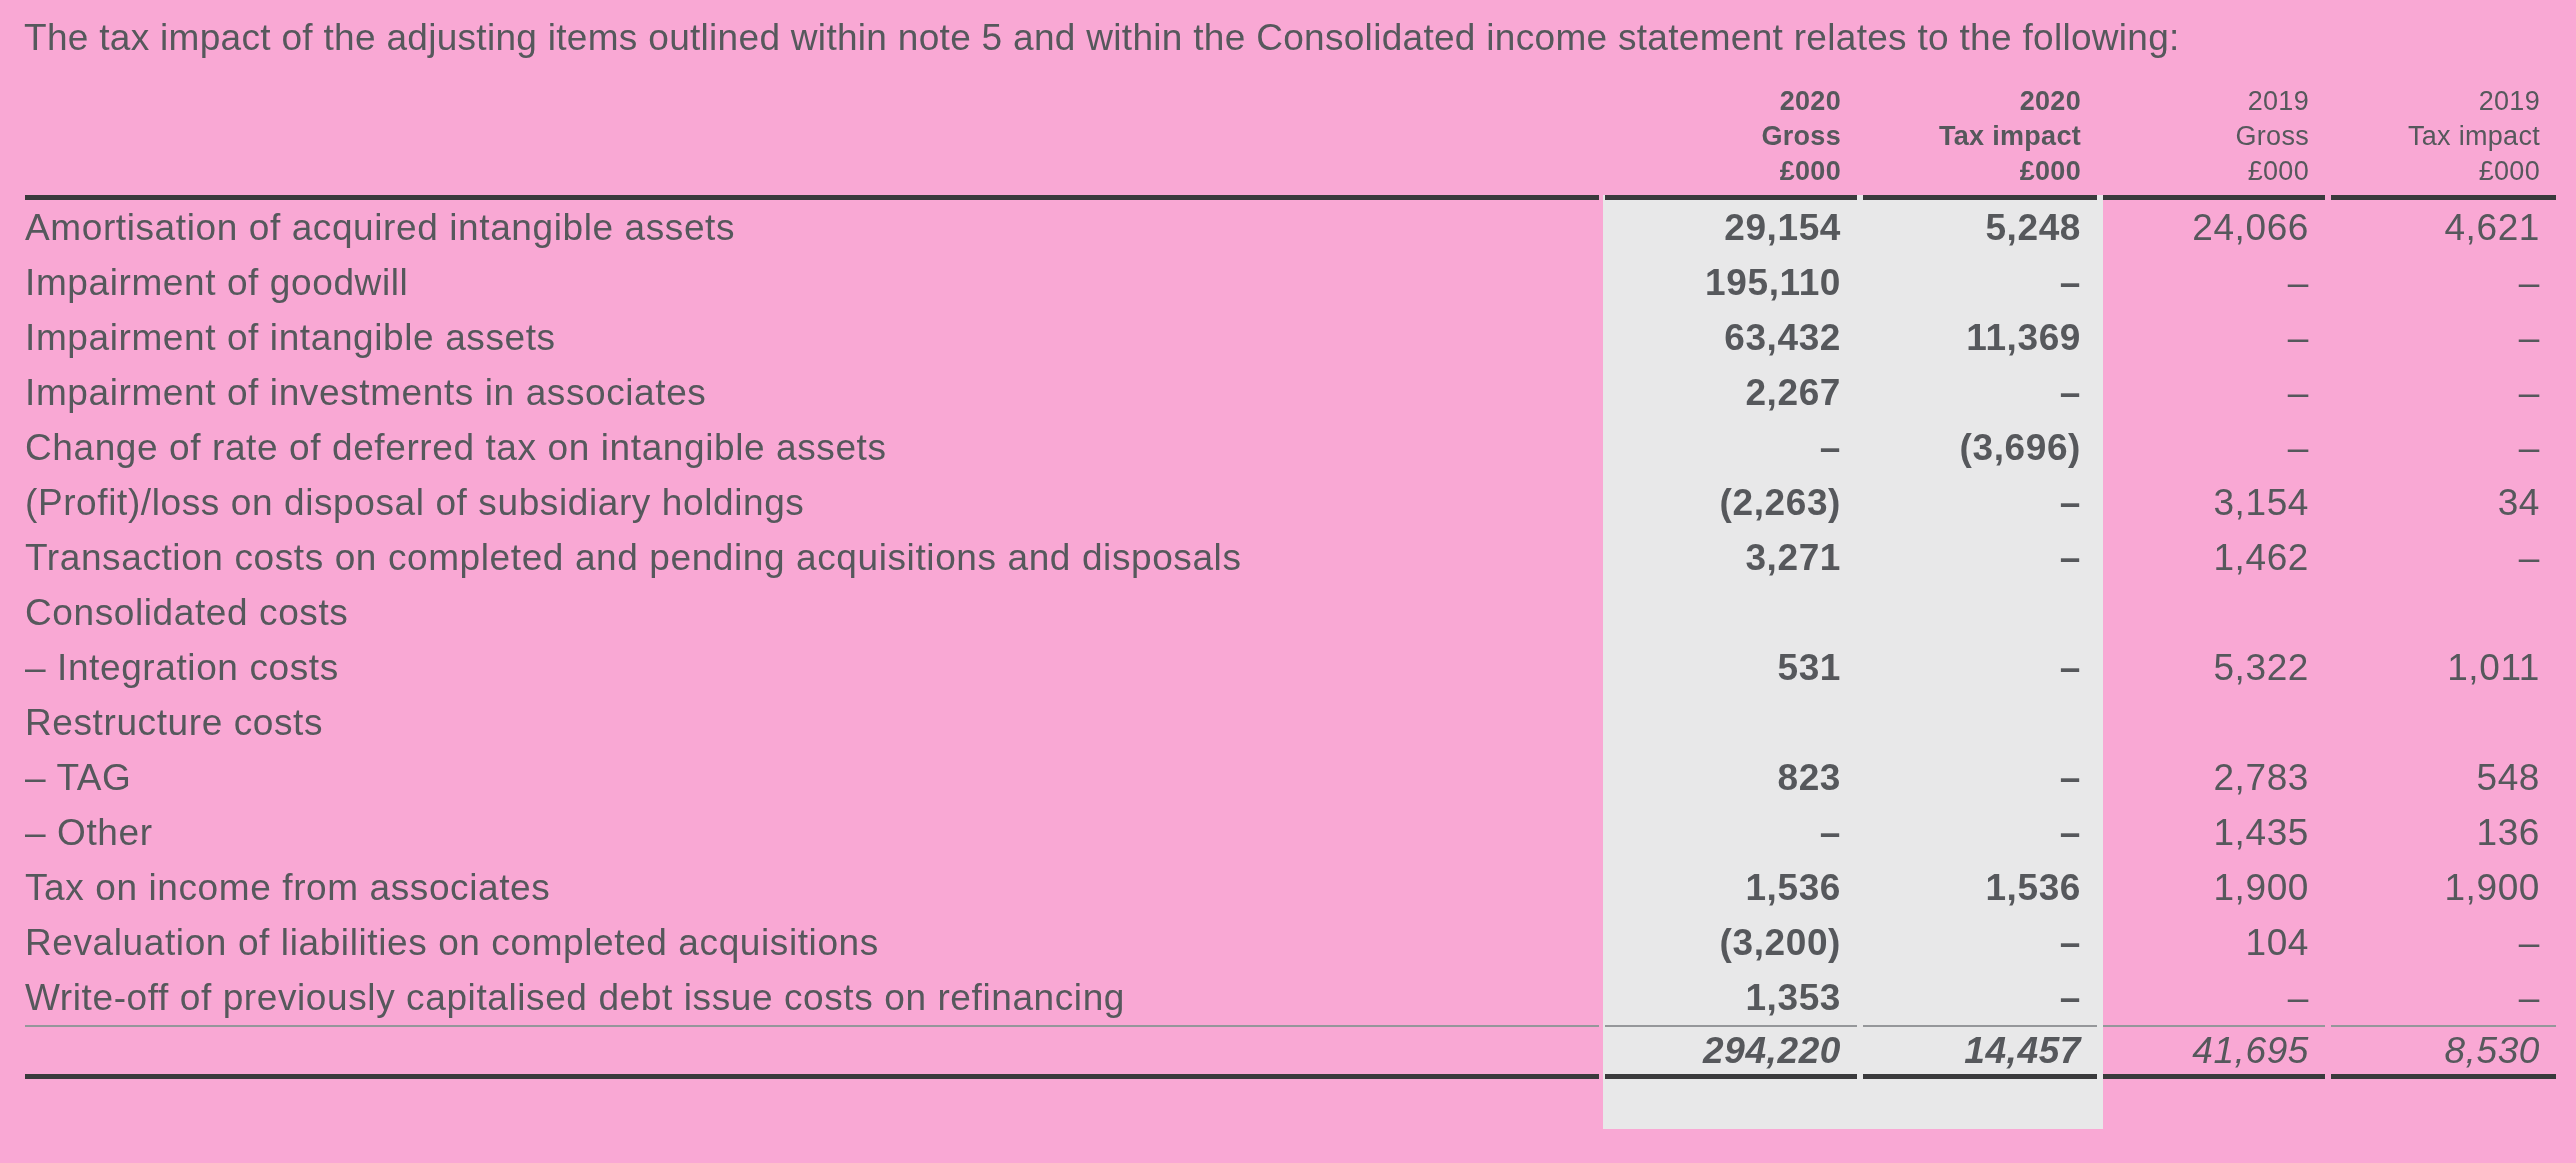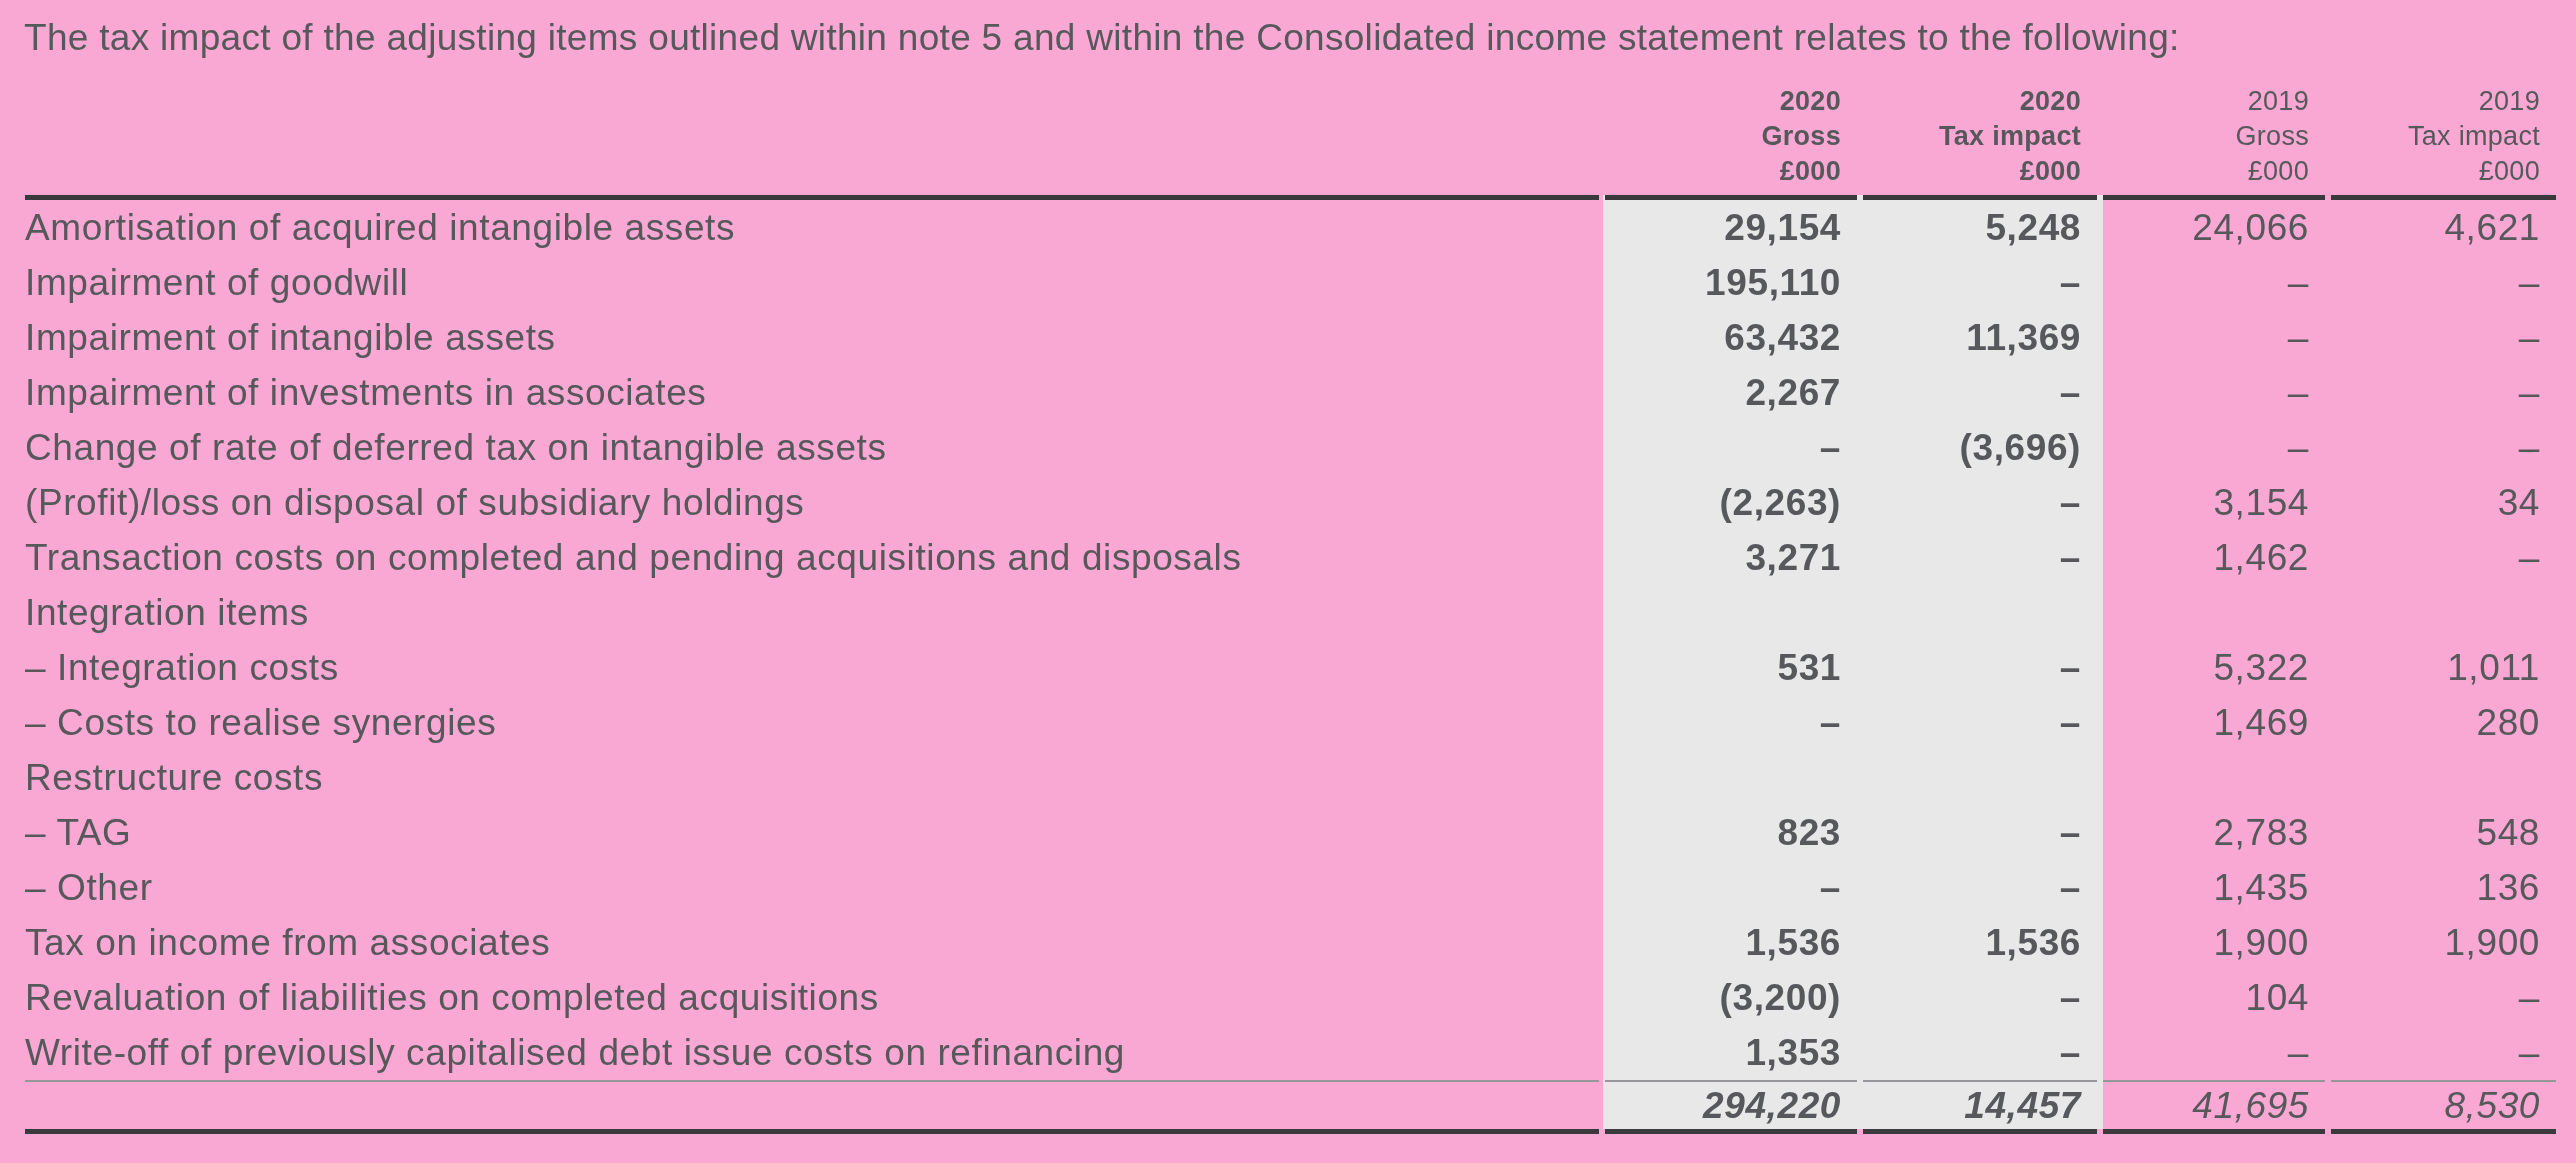--- a/index.html
+++ b/index.html
@@ -153,39 +153,32 @@
           <td class="num y2019">34</td>
         </tr>
         <tr>
           <td class="lbl">Transaction costs on completed and pending acquisitions and disposals</td>
           <td class="num y2020">3,271</td>
           <td class="num y2020">–</td>
           <td class="num y2019">1,462</td>
           <td class="num y2019">–</td>
         </tr>
         <tr>
-          <td class="lbl">Integration items</td>
+          <td class="lbl">Consolidated costs</td>
           <td class="num y2020"></td>
           <td class="num y2020"></td>
           <td class="num y2019"></td>
           <td class="num y2019"></td>
         </tr>
         <tr>
           <td class="lbl">– Integration costs</td>
           <td class="num y2020">531</td>
           <td class="num y2020">–</td>
           <td class="num y2019">5,322</td>
           <td class="num y2019">1,011</td>
-        </tr>
-        <tr>
-          <td class="lbl">– Costs to realise synergies</td>
-          <td class="num y2020">–</td>
-          <td class="num y2020">–</td>
-          <td class="num y2019">1,469</td>
-          <td class="num y2019">280</td>
         </tr>
         <tr>
           <td class="lbl">Restructure costs</td>
           <td class="num y2020"></td>
           <td class="num y2020"></td>
           <td class="num y2019"></td>
           <td class="num y2019"></td>
         </tr>
         <tr>
           <td class="lbl">– TAG</td>

